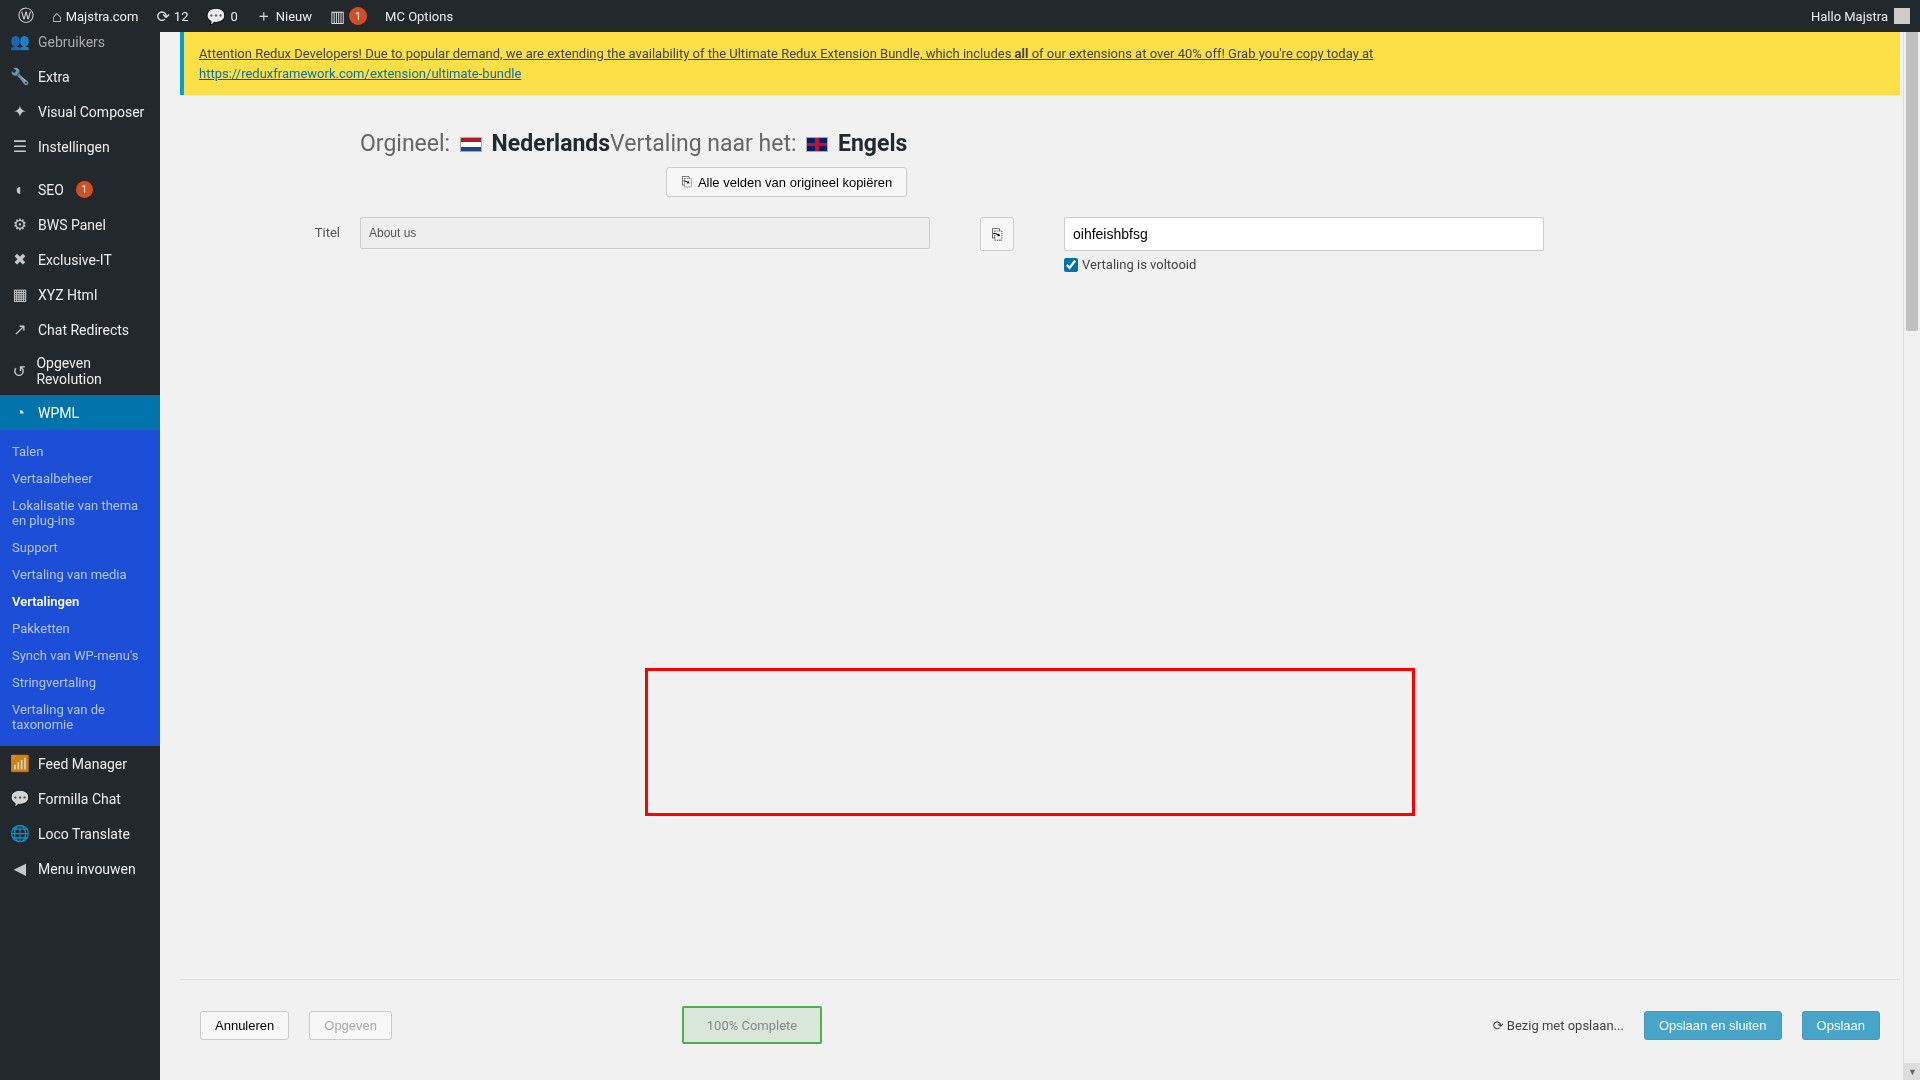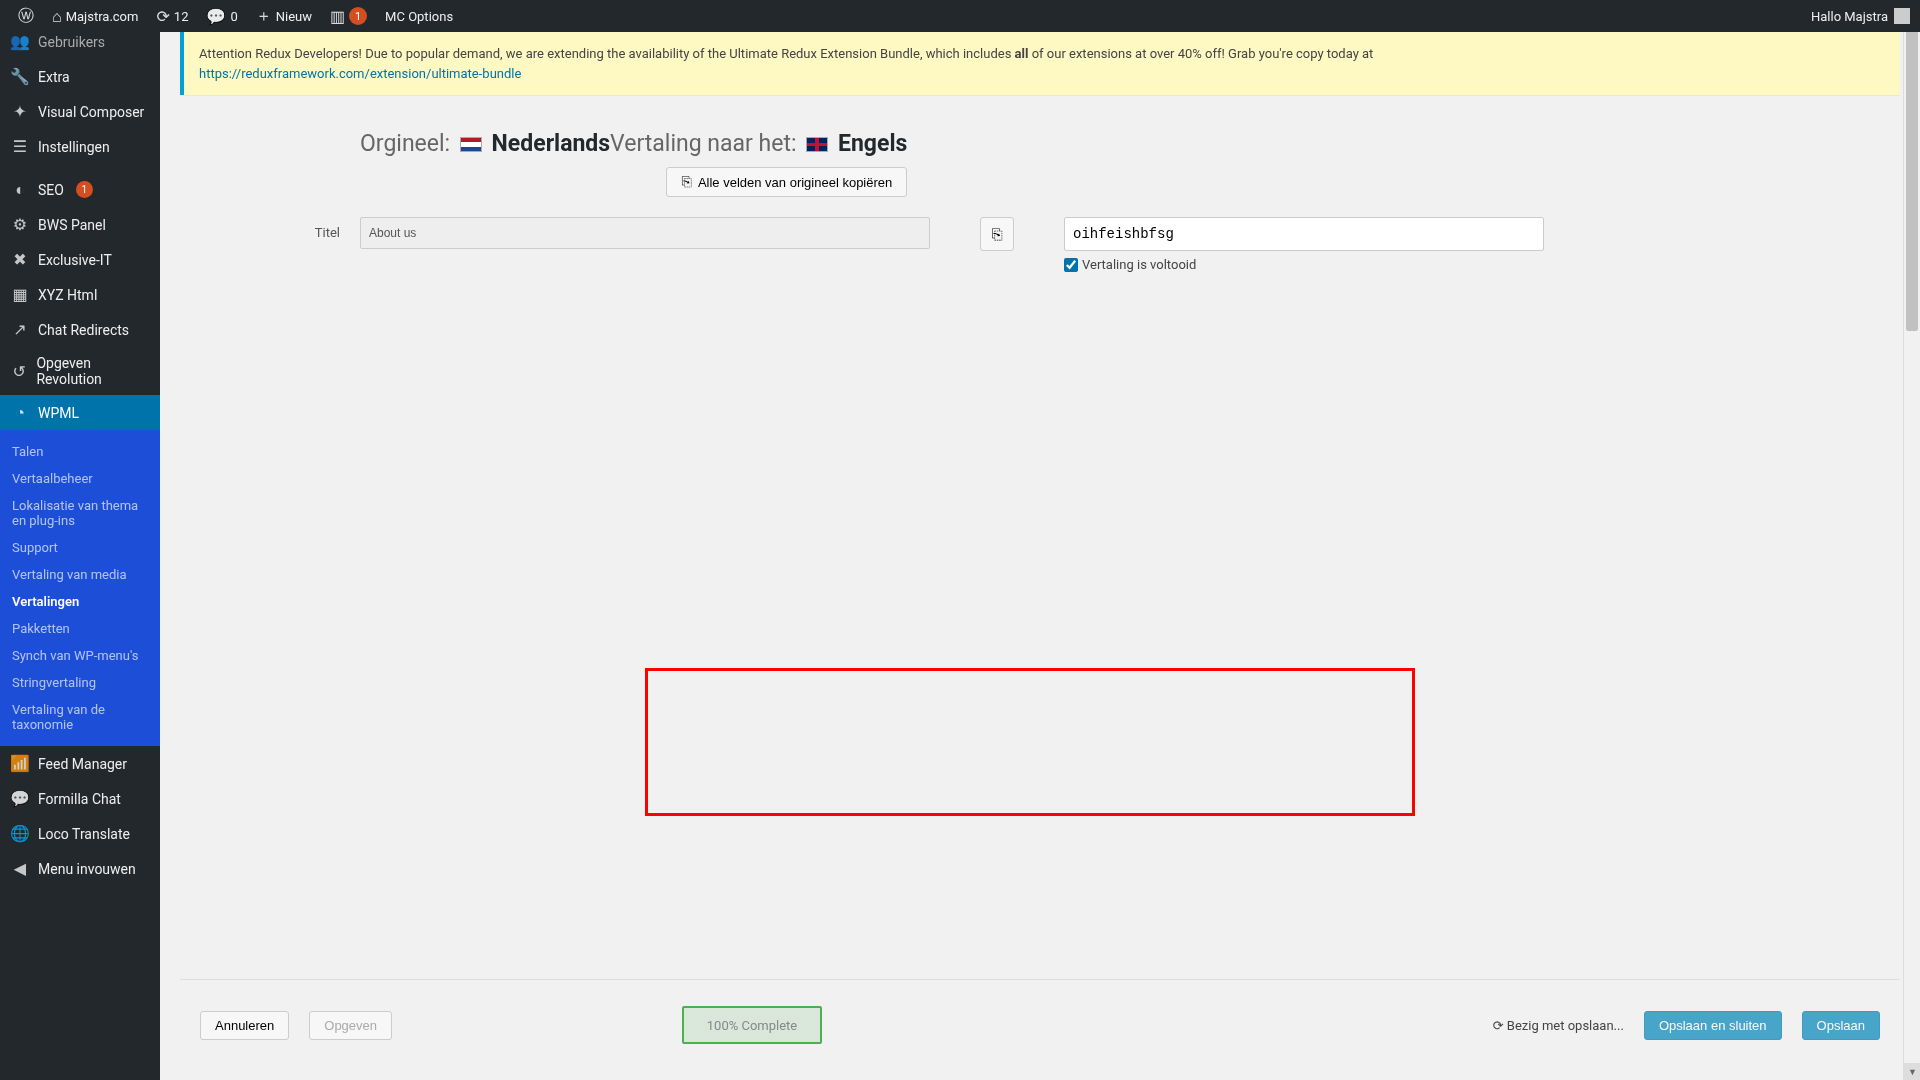--- a/index.html
+++ b/index.html
@@ -104,27 +104,28 @@
     
     .content {
       margin-left: 160px;
       margin-top: 32px;
       padding: 0 20px 20px 20px;
       height: calc(1080px - 32px);
       position: relative;
     }
 
     .notice {
-      background: #fef9c3;
+      background: #fde047;
       border-left: 4px solid #00a0d2;
       padding: 12px 15px;
       margin: 0 0 15px 0;
       box-shadow: 0 1px 1px rgba(0,0,0,0.04);
       font-size: 13px;
       line-height: 1.5;
+      text-decoration: underline;
     }
     .notice a { color: #0073aa; text-decoration: none; }
     .notice .bold { font-weight: bold; }
 
     
     .trans-head {
       display: flex;
       padding: 20px 0 10px 180px;
     }
     .trans-head h2 {
@@ -199,21 +200,20 @@
     .trans-col {
       margin-left: 30px;
     }
     .trans-input {
       width: 480px;
       padding: 8px;
       border: 1px solid #ccc;
       background: #fff;
       font-size: 14px;
       border-radius: 2px;
-      font-family: Liberation Mono, monospace;
     }
     .check-row {
       margin-top: 6px;
       display: flex; align-items: center; gap: 4px;
       font-size: 13px;
     }
     .check-row input[type=checkbox] { width: 14px; height: 14px; accent-color: #0073aa; }
 
     
     .footer-bar {

